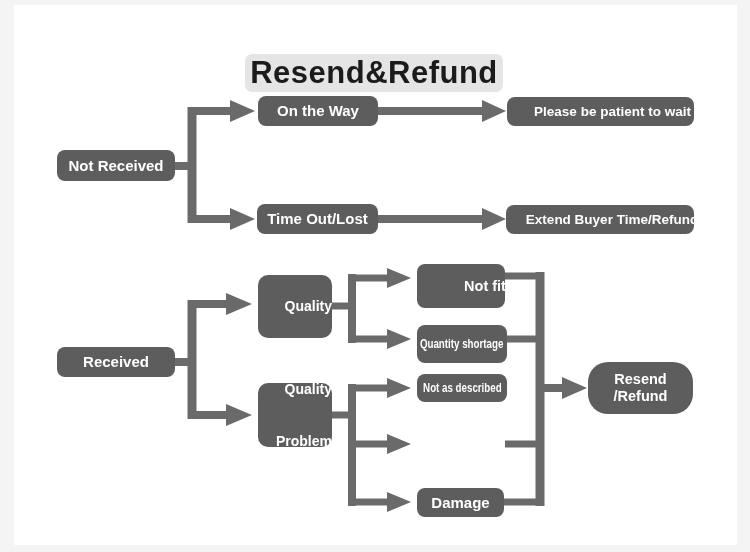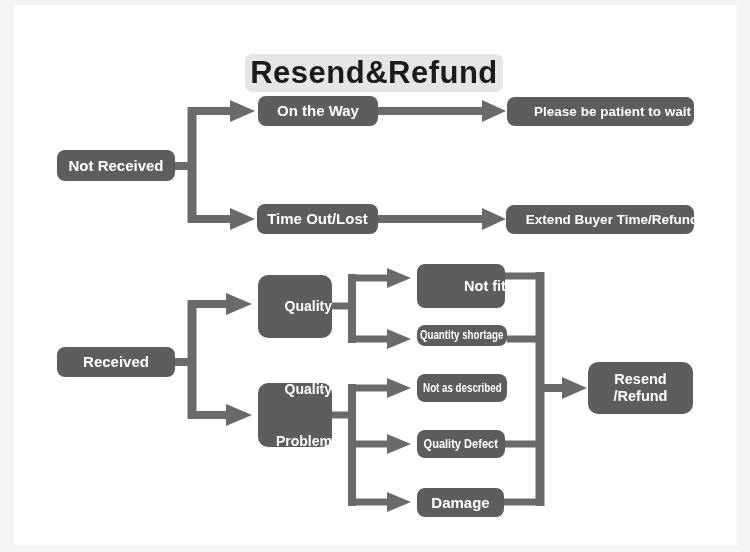--- a/index.html
+++ b/index.html
@@ -22,21 +22,21 @@
   svg.connectors polygon{fill:var(--connector);stroke:none;}
   .node{
     position:absolute;background:var(--box-fill);color:var(--box-text);
     border-radius:8px;display:flex;align-items:center;justify-content:center;
     font-weight:600;font-size:15px;white-space:nowrap;line-height:1.15;
   }
   .node.small{font-size:13.5px;padding-left:24px;}
   .node.multiline{flex-direction:column;align-items:flex-end;justify-content:center;
     padding-left:8px;font-size:14px;line-height:16.5px;border-radius:10px;white-space:normal;gap:35px;}
   .node.centered-multi{flex-direction:column;align-items:center;justify-content:center;
-    font-size:14.5px;line-height:17px;border-radius:10px;}
+    font-size:14.5px;line-height:17px;border-radius:20px;}
   .condense{display:inline-block;transform:scaleX(0.75);transform-origin:center center;}
   .condense-light{display:inline-block;transform:scaleX(0.85);transform-origin:center center;}
   .note{
     position:absolute;left:22px;top:521px;width:712px;
     color:var(--note-red);font-size:16px;letter-spacing:-0.1px;white-space:nowrap;
   }
 </style>
 </head>
 <body>
 
@@ -131,28 +131,25 @@
     <span>Problem</span>
   </div>
   <div class="node multiline" style="left:258px;top:383px;width:74px;height:64px;">
     <span>Quality</span>
     <span>Problem</span>
   </div>
 
   <div class="node" style="left:417px;top:264px;width:88px;height:44px;font-size:14.5px;padding-left:48px;">
     <span>Not fit</span>
   </div>
-  <div class="node" style="left:417px;top:325px;width:90px;height:21px;font-size:13px;">
+  <div class="node" style="left:417px;top:325px;width:90px;height:38px;font-size:13px;">
     <span class="condense">Quantity shortage</span>
   </div>
   <div class="node" style="left:417px;top:374px;width:90px;height:28px;font-size:13px;">
     <span class="condense">Not as described</span>
-  </div>
-  <div class="node" style="left:417px;top:430px;width:88px;height:28px;font-size:13px;">
-    <span class="condense-light">Quality Defect</span>
   </div>
   <div class="node" style="left:417px;top:488px;width:87px;height:29px;">
     <span>Damage</span>
   </div>
 
   <div class="node centered-multi" style="left:588px;top:362px;width:105px;height:52px;">
     <span>Resend</span>
     <span>/Refund</span>
   </div>
 

